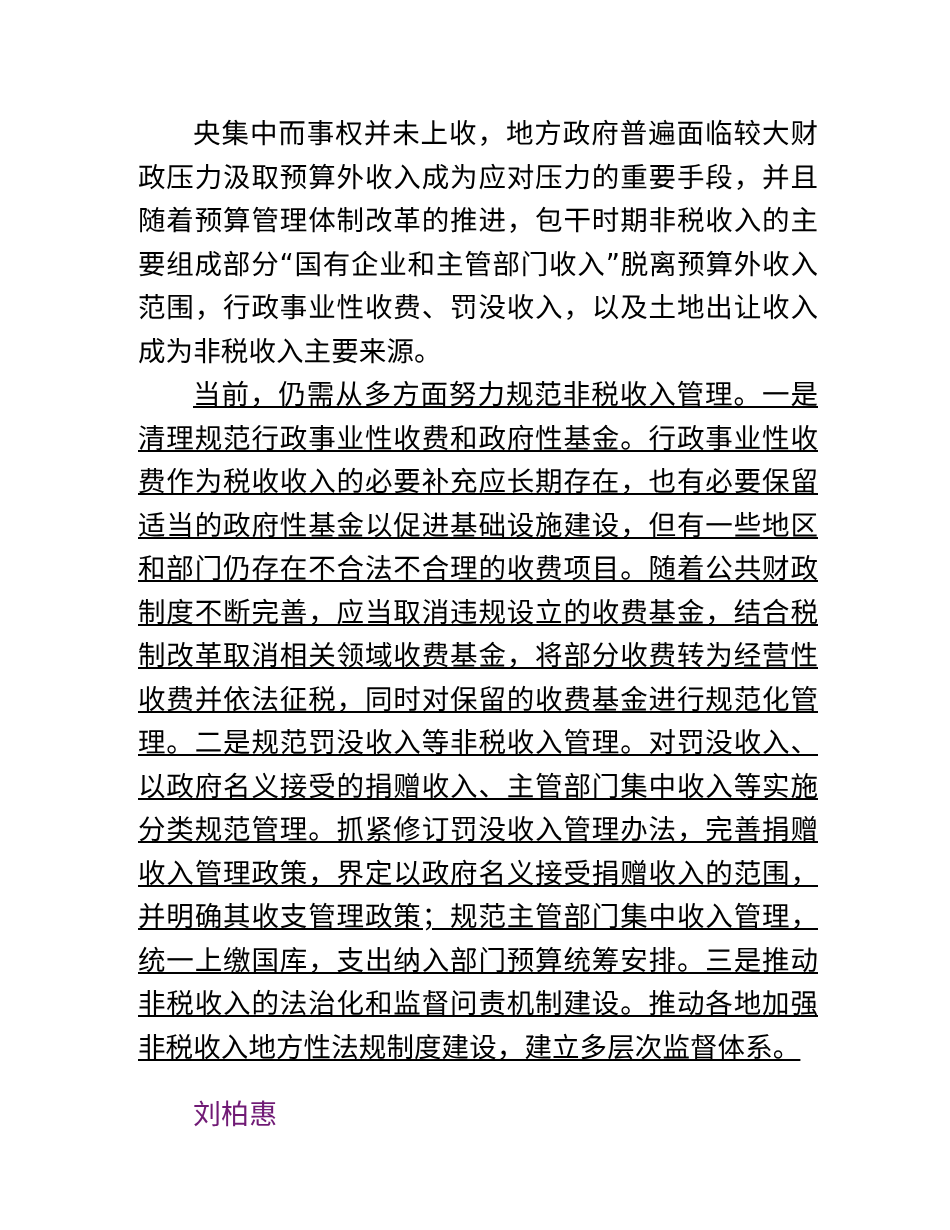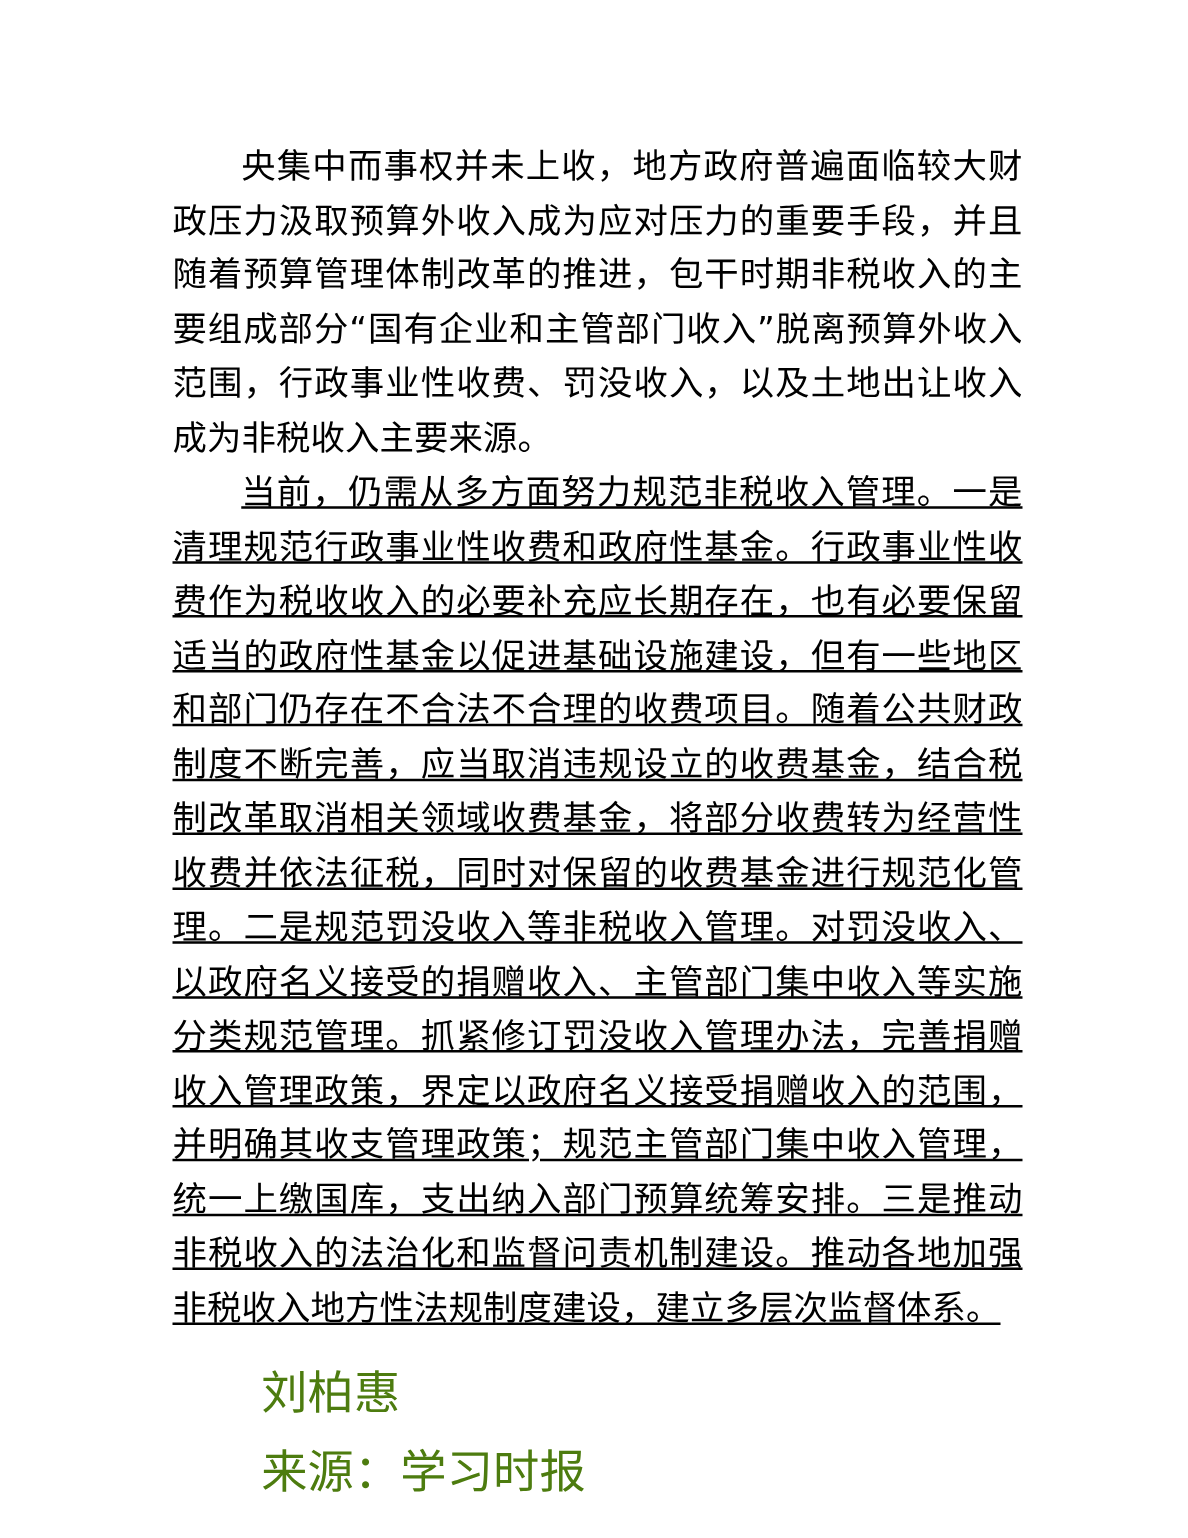--- a/index.html
+++ b/index.html
@@ -40,42 +40,41 @@
     color: #000000;
   }
   .para + .para {
     margin-top: 0px;
     text-decoration: underline;
   }
   .signature-block {
     margin-top: 22px;
   }
   .sig-line {
-    margin: 16px;
-    font-size: 37px;
+    margin: 0;
+    font-size: 28px;
     line-height: 47px;
     text-indent: 55px;
     letter-spacing: 0.1px;
-    color: #4d7c0f;
+    color: #701a75;
   }
   .sig-line + .sig-line {
     margin-top: 9px;
   }
 </style>
 </head>
 <body>
 
 <div class="page">
 
   <div class="doc-body">
 
     <p class="para">央集中而事权并未上收，地方政府普遍面临较大财政压力汲取预算外收入成为应对压力的重要手段，并且随着预算管理体制改革的推进，包干时期非税收入的主要组成部分“国有企业和主管部门收入”脱离预算外收入范围，行政事业性收费、罚没收入，以及土地出让收入成为非税收入主要来源。</p>
 
     <p class="para">当前，仍需从多方面努力规范非税收入管理。一是清理规范行政事业性收费和政府性基金。行政事业性收费作为税收收入的必要补充应长期存在，也有必要保留适当的政府性基金以促进基础设施建设，但有一些地区和部门仍存在不合法不合理的收费项目。随着公共财政制度不断完善，应当取消违规设立的收费基金，结合税制改革取消相关领域收费基金，将部分收费转为经营性收费并依法征税，同时对保留的收费基金进行规范化管理。二是规范罚没收入等非税收入管理。对罚没收入、以政府名义接受的捐赠收入、主管部门集中收入等实施分类规范管理。抓紧修订罚没收入管理办法，完善捐赠收入管理政策，界定以政府名义接受捐赠收入的范围，并明确其收支管理政策；规范主管部门集中收入管理，统一上缴国库，支出纳入部门预算统筹安排。三是推动非税收入的法治化和监督问责机制建设。推动各地加强非税收入地方性法规制度建设，建立多层次监督体系。</p>
 
     <div class="signature-block">
       <p class="sig-line">刘柏惠</p>
-      <p class="sig-line">来源：学习时报</p>
     </div>
 
   </div>
 
 </div>
 
 </body></html>

